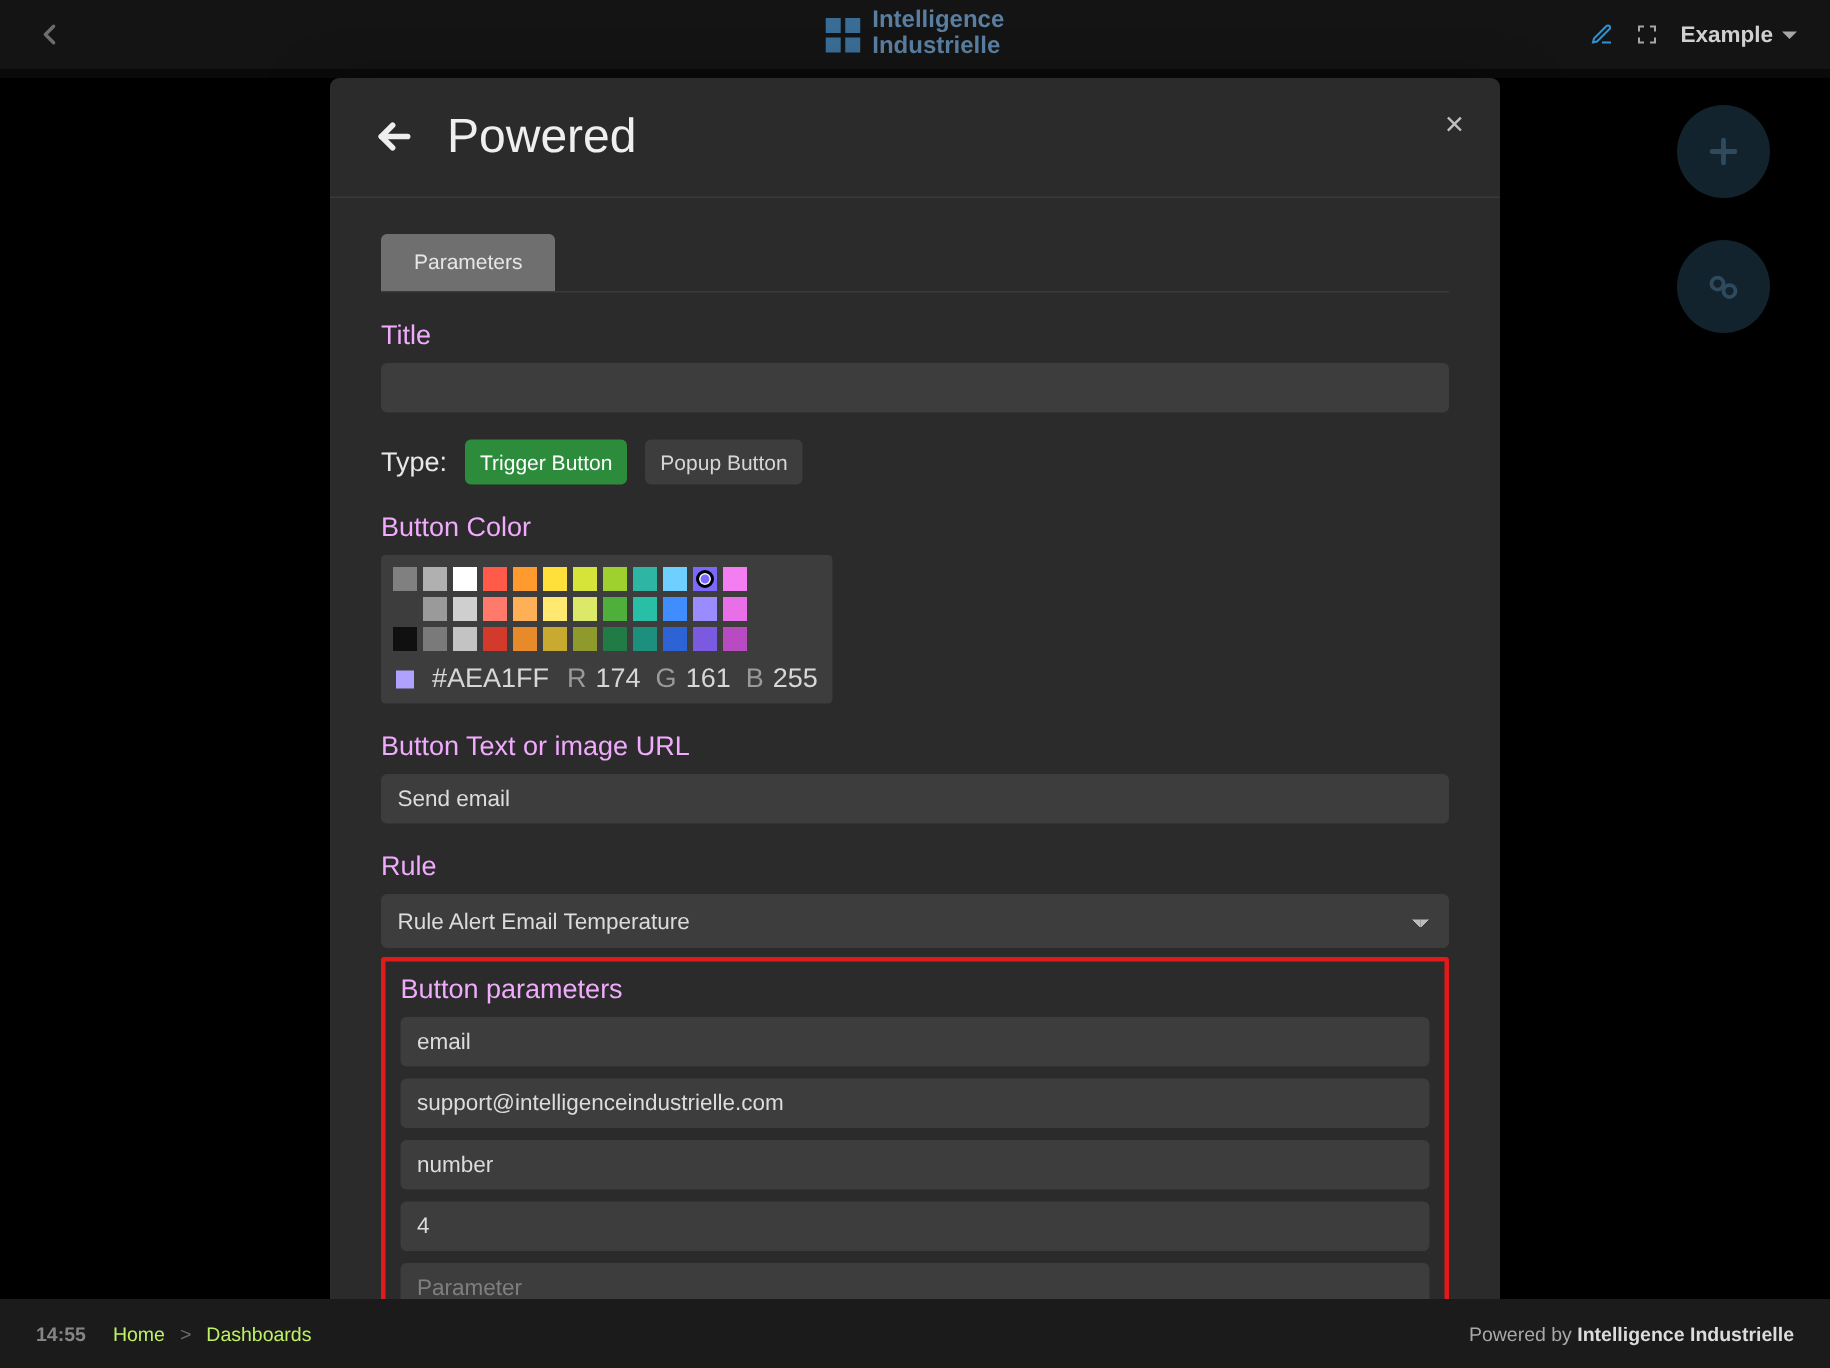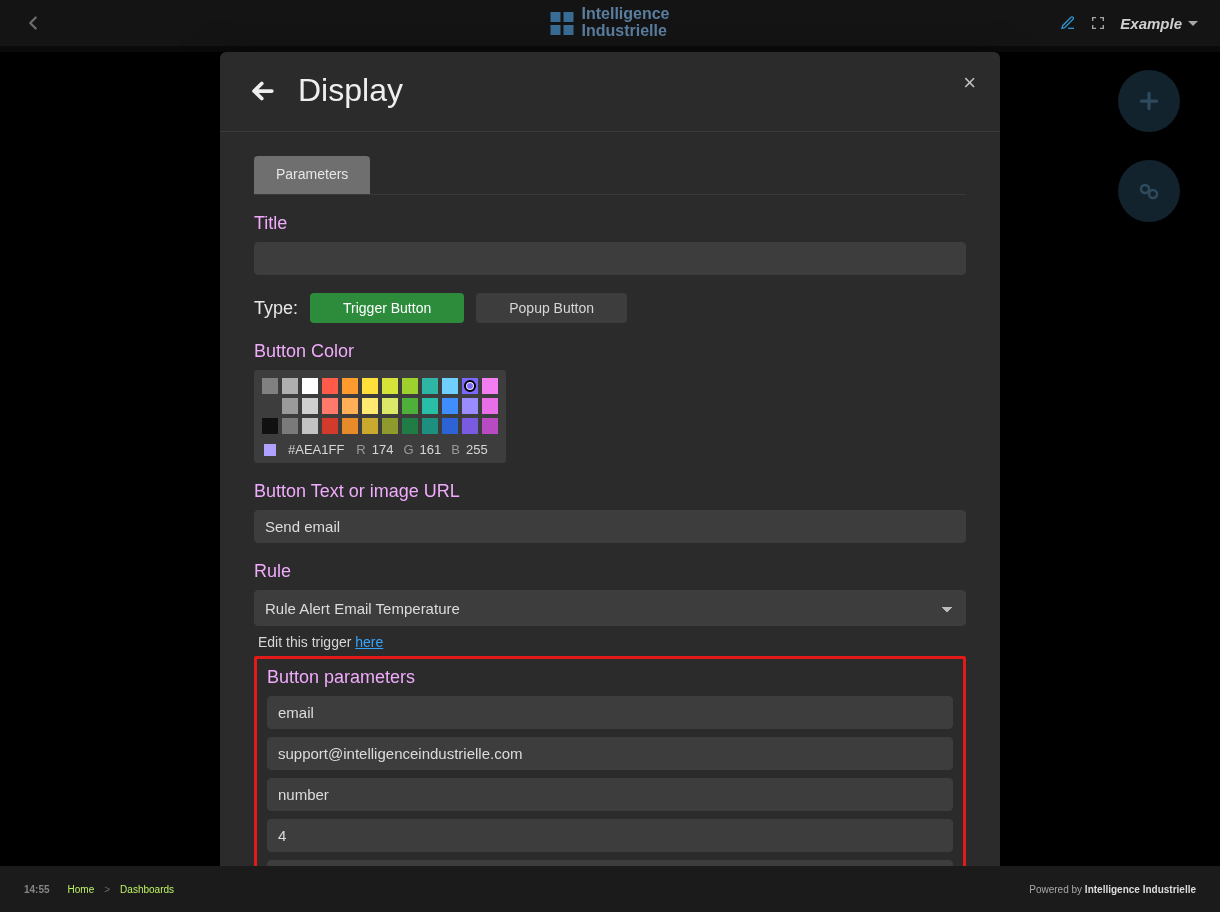--- a/index.html
+++ b/index.html
@@ -21,21 +21,21 @@
   .brand {
     position: absolute; left: 50%; transform: translateX(-50%);
     display: flex; align-items: center; gap: 8px;
     color: #5a7ea0; font-weight: 600; font-size: 16px; line-height: 1.05;
   }
   .brand .logo {
     display: grid; grid-template-columns: 10px 10px; grid-template-rows: 10px 10px; gap: 3px;
   }
   .brand .logo span { background: #3a6d95; display: block; }
   .brand .text { display: flex; flex-direction: column; }
-  .topbar-right { margin-left: auto; display: flex; align-items: center; gap: 14px; color: #a6a6a6; font-style: italic; }
+  .topbar-right { margin-left: auto; display: flex; align-items: center; gap: 14px; color: #a6a6a6; }
   .icon-sm { width: 16px; height: 16px; }
   .example-dd { display: flex; align-items: center; gap: 6px; cursor: pointer; font-size: 15px; font-weight: 600; color:#d0d0d0; }
   .caret { width: 0; height: 0; border-left: 5px solid transparent; border-right: 5px solid transparent; border-top: 5px solid #a6a6a6; }
 
   
   .fab-stack { position: absolute; right: 40px; top: 70px; display: flex; flex-direction: column; gap: 28px; }
   .fab { width: 62px; height: 62px; border-radius: 50%; background: #12232d; color:#2f4a5d; display: flex; align-items:center; justify-content:center; font-size: 28px; box-shadow: 0 4px 8px rgba(0,0,0,.6); cursor:pointer; }
 
   
   .modal {
@@ -74,37 +74,37 @@
     background: #3d3d3d;
     border: 1px solid #3d3d3d;
     color: #dcdcdc;
     padding: 7px 10px;
     border-radius: 4px;
     font-size: 15px;
   }
   .text-input::placeholder { color: #7f7f7f; }
   .select-input { appearance: none; -webkit-appearance: none; background-image: linear-gradient(45deg, transparent 50%, #bbb 50%), linear-gradient(135deg, #bbb 50%, transparent 50%); background-position: calc(100% - 18px) 16px, calc(100% - 12px) 16px; background-size: 6px 5px; background-repeat: no-repeat; padding-right: 30px; height:36px;}
   .row { display: flex; align-items: center; gap: 12px; flex-wrap: wrap;}
-  .pill { padding: 7px 33px; border-radius: 4px; font-size: 14px; cursor: pointer; }
+  .pill { padding: 7px 10px; border-radius: 4px; font-size: 14px; cursor: pointer; }
   .pill-green { background: #2d8c3c; color: #fff; }
   .pill-dark { background: #3d3d3d; color: #d6d6d6; }
 
   
   .color-panel {
     display: inline-block;
     background: #3d3d3d;
     padding: 8px 8px 4px 8px;
     border-radius: 3px;
   }
   .color-row { display: flex; gap: 4px; margin-bottom: 4px; }
   .swatch { width: 16px; height: 16px; cursor: pointer; position: relative; }
   .swatch.sel::after{
     content:''; position:absolute; inset:2px; border:2px solid #000; border-radius:50%; box-shadow:0 0 0 1px #fff inset;
   }
-  .color-readout { display: flex; align-items: center; gap: 12px; font-size: 13px; color: #d7d7d7; margin-top: 6px; padding: 2px 2px; }
+  .color-readout { display: flex; align-items: center; gap: 12px; font-size: 18px; color: #d7d7d7; margin-top: 6px; padding: 2px 2px; }
   .color-readout .sample { width: 12px; height: 12px; }
   .rgb-group{display:flex; gap:10px;}
   .rgb-pair{display:flex; gap:6px;}
   .rgb-pair .k{color:#9a9a9a;}
 
   .helper { font-size: 14px; color: #d6d6d6; margin: 8px 0 0 4px; }
   .helper a { color: #33a5ff; text-decoration: underline; cursor: pointer;}
 
   
   .params-box {
@@ -125,21 +125,21 @@
     gap: 18px;
     padding: 12px 26px 24px 26px;
   }
   .btn-submit { background: #0c69d6; color: #fff; padding: 7px 18px; border-radius: 4px; font-size: 15px; cursor: pointer; }
 
   
   .footer-bar {
     position: absolute; left: 0; right: 0; bottom: 0;
     height: 46px; background: #1b1b1b;
     display: flex; align-items: center; padding: 0 24px;
-    font-size: 10px; color: #a0a0a0; text-align: center;
+    font-size: 13px; color: #a0a0a0; text-align: center;
   }
   .footer-bar .clock { color: #858585; font-weight: 700; margin-right: 18px;}
   .crumbs { display: flex; gap: 10px; align-items:center;}
   .crumb { color: #bef264; }
   .crumb-sep { color: #6b6b6b; }
   .powered { margin-left: auto; color: #a8a8a8; }
   .powered strong { color: #dcdcdc; font-weight: 700;}
 
   svg { display:block; }
 </style>
@@ -200,21 +200,21 @@
 </div>
 
 <div class="modal">
   <div class="modal-header">
     <span class="back-btn">
       <svg viewBox="0 0 24 24" width="30" height="30" fill="none" stroke="currentColor" stroke-width="3" stroke-linecap="round" stroke-linejoin="round">
           <path d="M19 12H5"></path>
           <path d="M11 18l-6-6 6-6"></path>
         </svg>
     </span>
-    <div class="modal-title">Display</div>
+    <div class="modal-title">Powered</div>
     <div class="modal-close">×</div>
   </div>
 
   <div class="modal-body">
     <div class="tabs">
       <div class="tab">Parameters</div>
     </div>
 
     <div class="section">
       <div class="label">Title</div>
@@ -291,23 +291,20 @@
     <div class="section">
       <div class="label">Button Text or image URL</div>
       <input class="text-input" value="Send email" style="">
     </div>
 
     <div class="section">
       <div class="label">Rule</div>
       <select class="select-input">
         <option>Rule Alert Email Temperature</option>
       </select>
-      <div class="helper">
-        <span>Edit this trigger </span><a>here</a>
-      </div>
     </div>
 
     <div class="params-box">
       <div class="label" style="font-size:18px; margin-bottom:4px;">Button parameters</div>
       <div class="params-grid">
         <input class="text-input" value="email" style="">
         <input class="text-input" value="support@intelligenceindustrielle.com" style="">
         <input class="text-input" value="number" style="">
         <input class="text-input" value="4" style="">
         <input class="text-input" placeholder="Parameter" style="">

